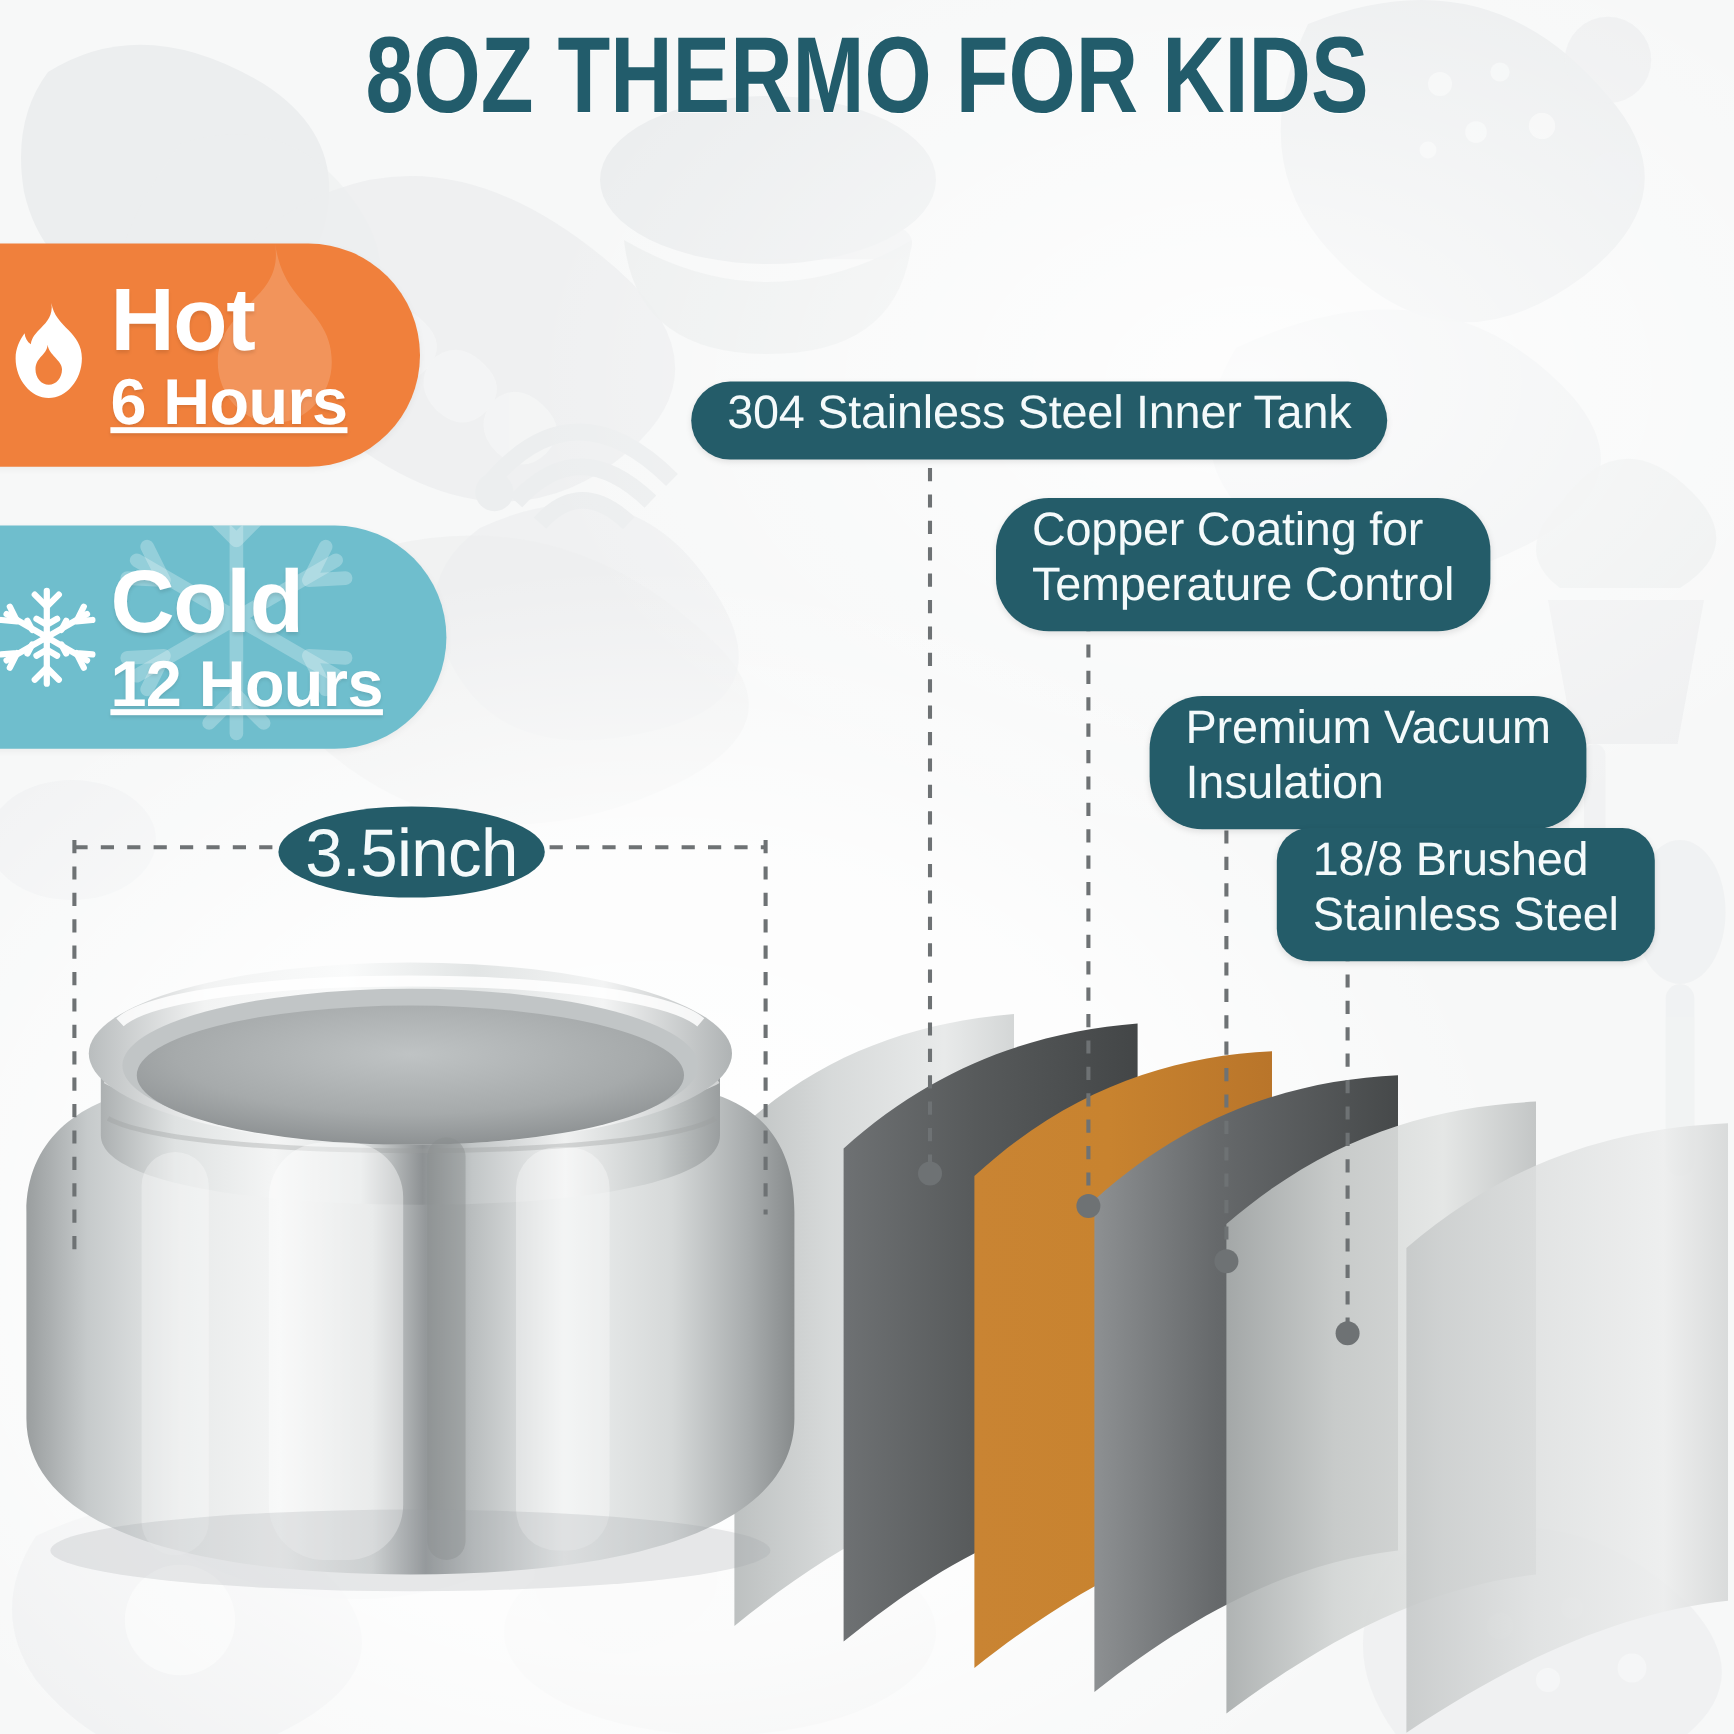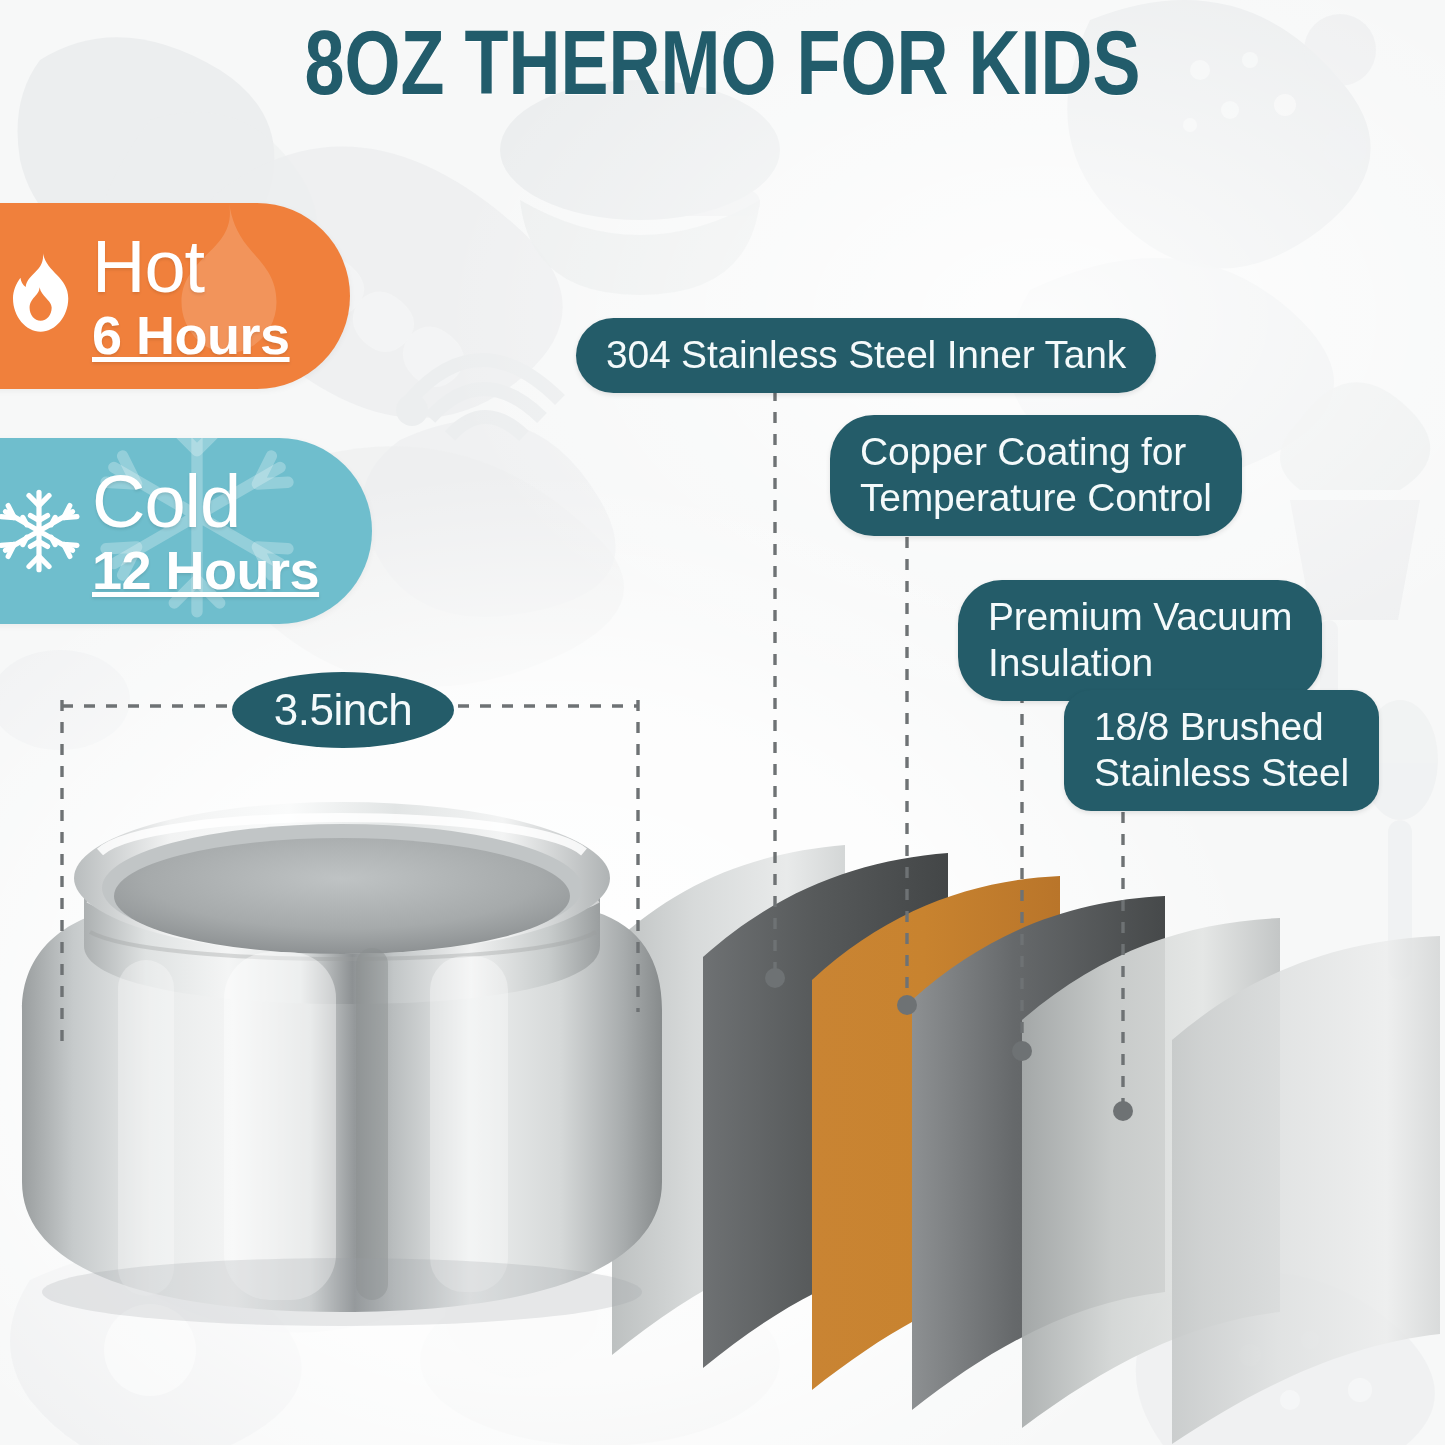--- a/index.html
+++ b/index.html
@@ -60,57 +60,57 @@
 
   .badge-icon {
     position:relative; z-index:2;
     width:106px; flex:0 0 106px;
     display:flex; align-items:center; justify-content:center;
     color:#fff;
   }
   .badge-icon svg { display:block; }
   .badge-text { position:relative; z-index:2; color:#fff; line-height:1.0; }
   .badge-title {
-    font-size:74px; font-weight:normal; letter-spacing:-1px;
+    font-size:74px; font-weight:bold; letter-spacing:-1px;
     text-shadow:0 2px 3px rgba(0,0,0,0.10);
   }
   .badge-sub {
     font-size:54px; font-weight:bold; margin-top:4px; letter-spacing:-0.5px;
     text-shadow:0 2px 3px rgba(0,0,0,0.10);
     text-decoration:underline;
   }
 
   
   .callout {
     position:absolute; z-index:7;
     background:#245C69;
     color:#F4FAFB;
     border-radius:44px;
-    padding:14px 30px 15px 30px;
+    padding:4px 30px 15px 30px;
     font-size:39px;
     line-height:1.18;
     letter-spacing:-0.2px;
     box-shadow:0 2px 5px rgba(0,0,0,0.10);
     white-space:pre-line;
   }
   .c1 { left:576px;  top:318px; }
   .c2 { left:830px;  top:415px; }
   .c3 { left:958px;  top:548px;margin-top:32px; }
   .c4 { left:1064px; top:690px;border-radius:27px; }
 
   
   .dim-pill {
     position:absolute; z-index:8;
     left:232px; top:672px;
     width:222px; height:76px;
     background:#245C69;
     border-radius:50%;
     color:#F4FAFB;
     display:flex; align-items:center; justify-content:center;
-    font-size:44px; letter-spacing:-0.5px;
+    font-size:56px; letter-spacing:-0.5px;
   }
 
   
   .layer-svg  { position:absolute; inset:0; z-index:3; pointer-events:none; }
   .lines-svg  { position:absolute; inset:0; z-index:5; pointer-events:none; }
   .jar-svg    { position:absolute; inset:0; z-index:4; pointer-events:none; }
 </style>
 </head>
 <body>
 

